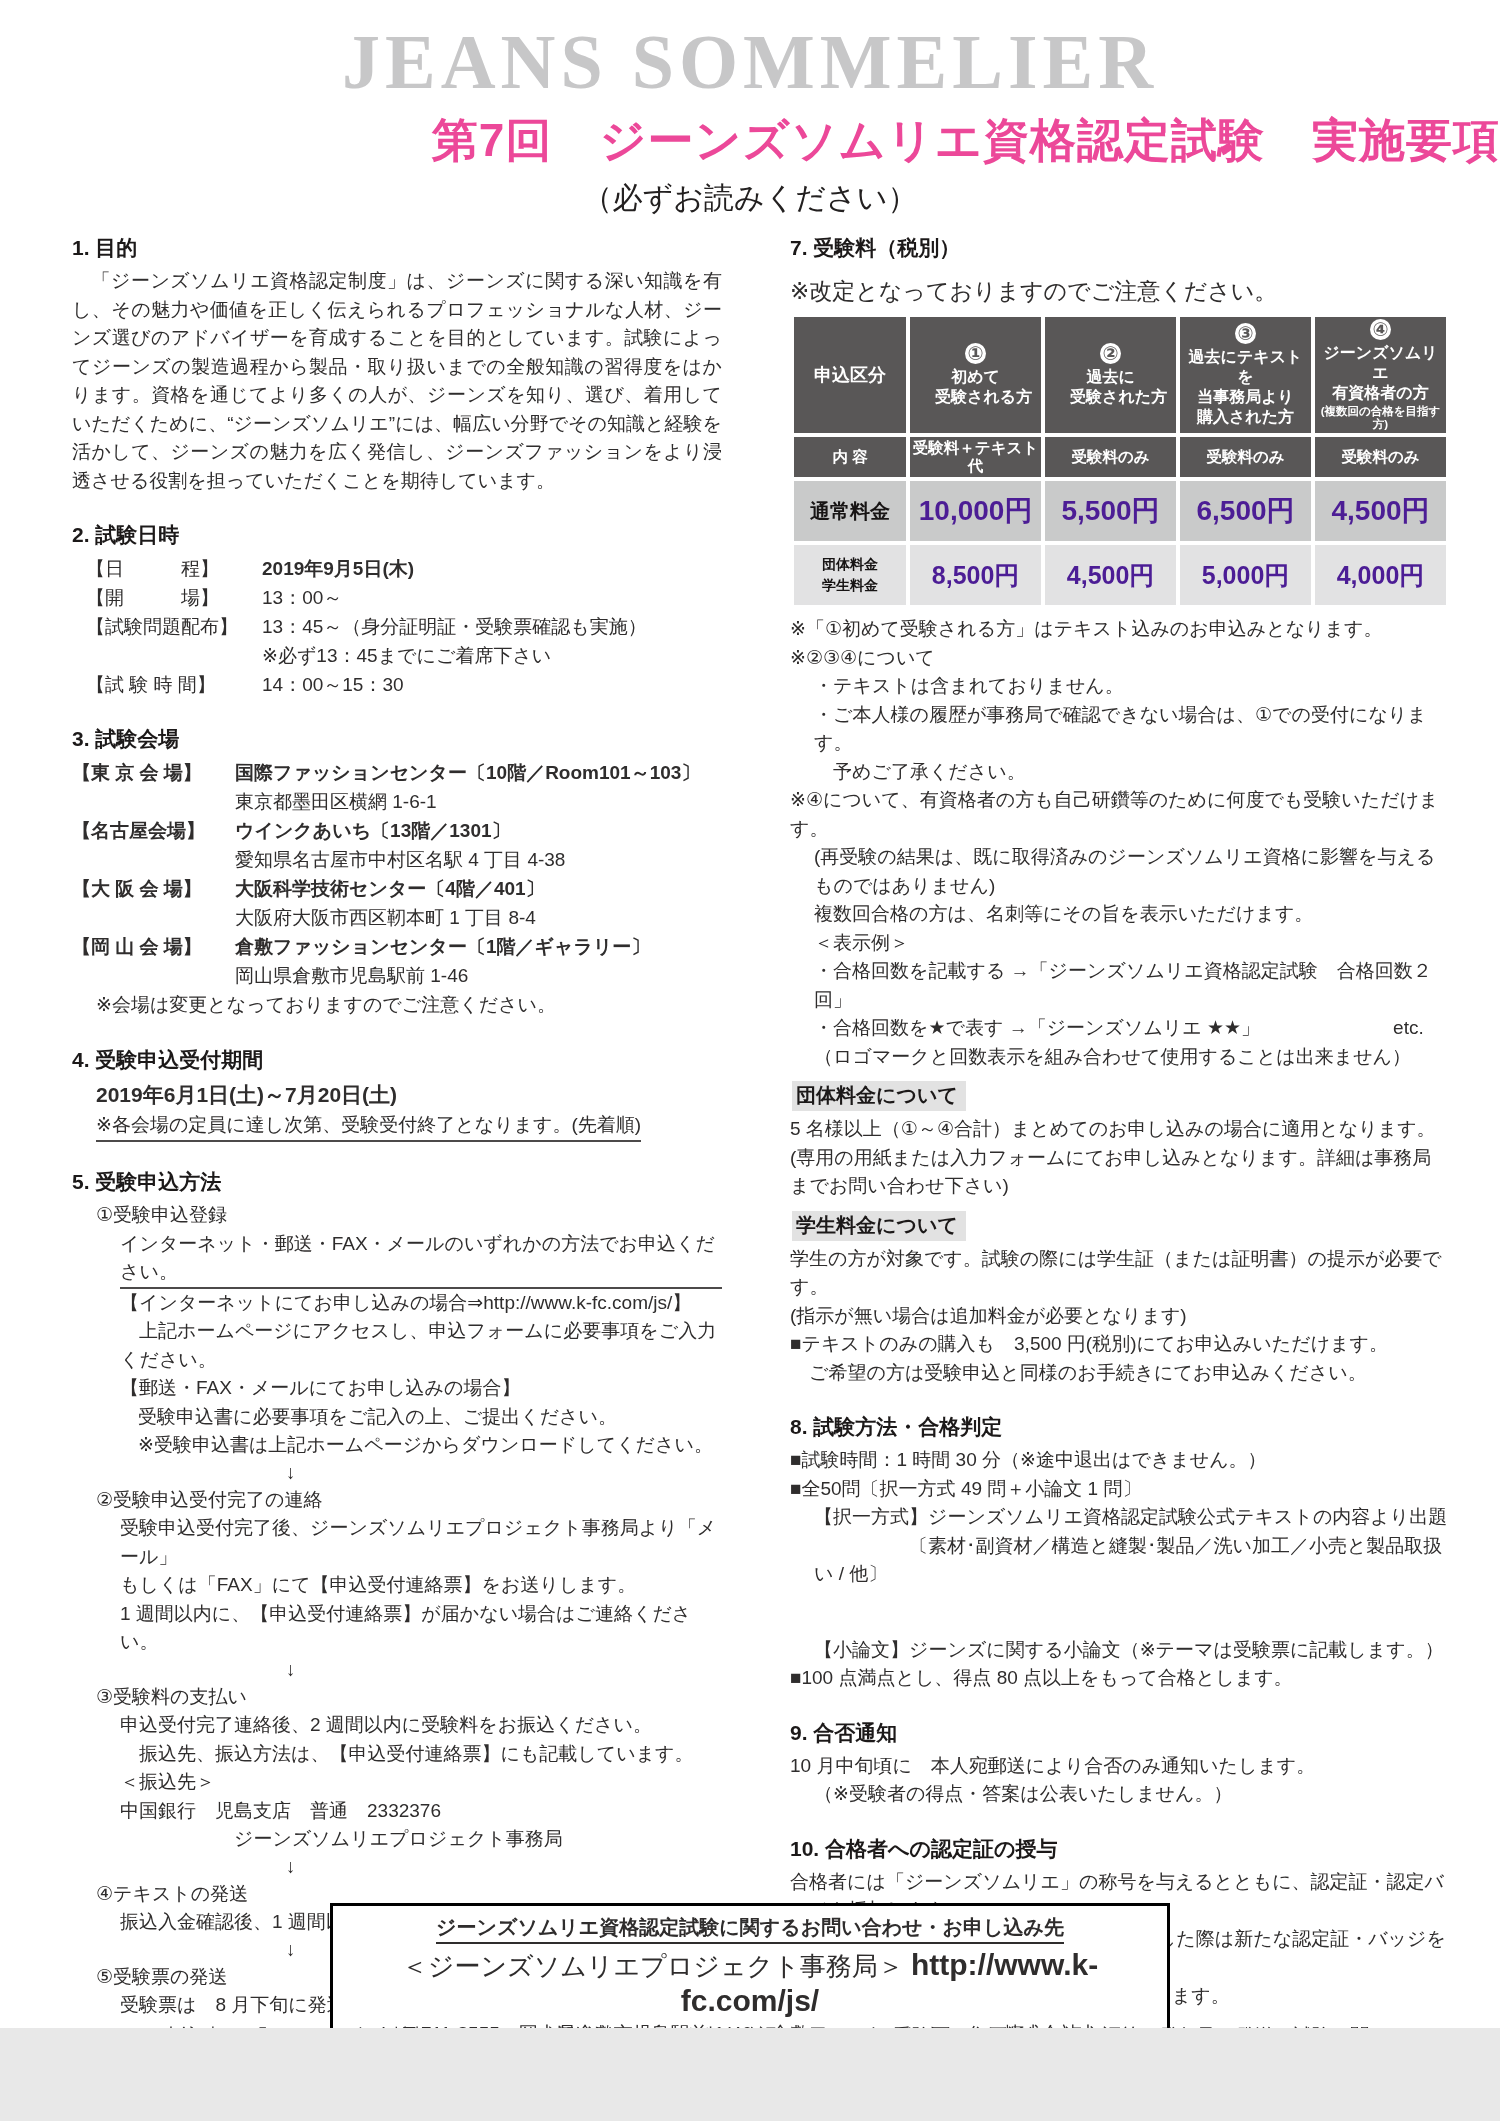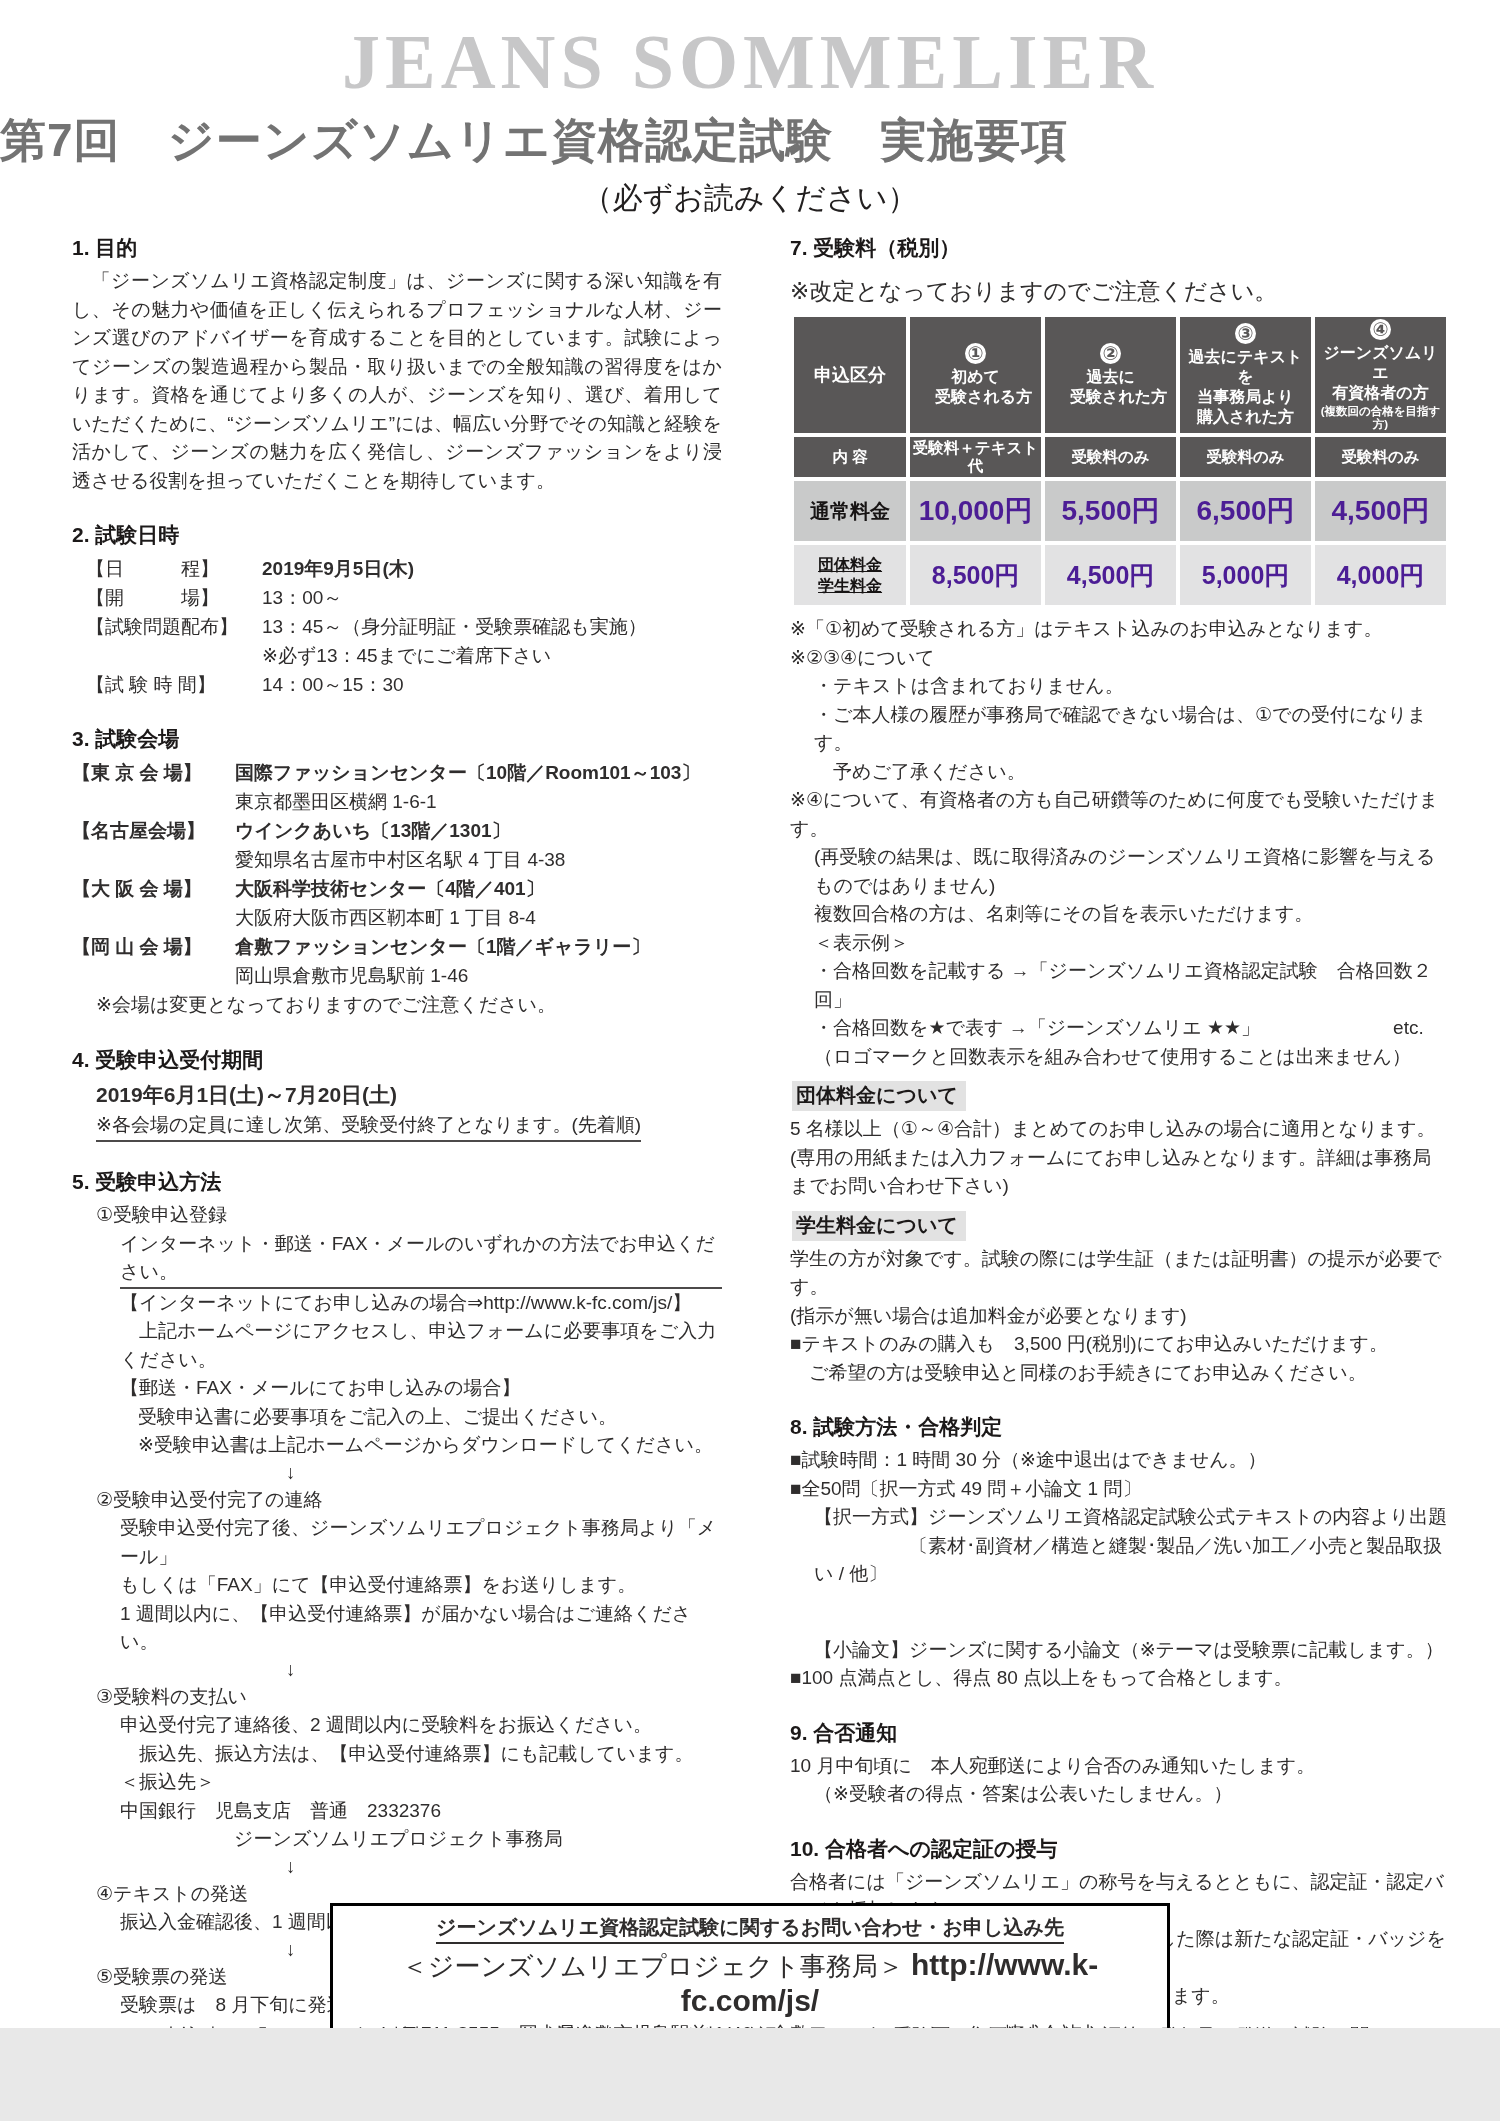--- a/index.html
+++ b/index.html
@@ -2,22 +2,22 @@
 <html><head>
 <meta charset="utf-8">
 <style>
   html,body{margin:0;padding:0;background:#e8e8e8;}
   .page{position:relative;width:1500px;height:2028px;background:#ffffff;margin:0 auto;
         font-family:"Liberation Sans","DejaVu Sans",sans-serif;color:#2f2d2d;overflow:hidden;}
   
   .logo{position:absolute;top:18px;left:0;width:100%;text-align:center;
         font-family:"Liberation Serif","DejaVu Serif",serif;font-weight:bold;
         font-size:76px;letter-spacing:5px;color:#c7c7c8;transform:scaleY(1.02);}
-  .title{position:absolute;top:110px;left:0;width:100%;text-align:left;margin:0;
-         font-size:46px;font-weight:900;letter-spacing:1px;color:#737373;}
+  .title{position:absolute;top:110px;left:0;width:100%;text-align:right;margin:0;
+         font-size:46px;font-weight:900;letter-spacing:1px;color:#ec4899;}
   .subtitle{position:absolute;top:178px;left:0;width:100%;text-align:center;
             font-size:30px;color:#232020;}
   
   .cols{position:absolute;top:234px;left:72px;width:1378px;display:flex;gap:68px;}
   .col-left{width:650px;flex:0 0 650px;}
   .col-right{width:660px;flex:0 0 660px;}
   .sec{margin-bottom:26px;}
   .sec-title{font-size:21px;font-weight:bold;color:#1c1919;margin-bottom:5px;}
   .body{font-size:19px;line-height:28.5px;margin:0;}
   .just{text-align:justify;}
@@ -55,21 +55,21 @@
   .tbl-num{display:inline-block;font-size:19px;line-height:21px;background:#ffffff;
            color:#595757;border-radius:50%;width:21px;height:21px;margin-bottom:3px;}
   .colname{white-space:pre-line;}
   .colsub{font-size:11.5px;font-weight:bold;display:block;line-height:13px;margin-top:2px;}
   tr.naiyo th,tr.naiyo td{font-size:15.5px;font-weight:bold;height:30px;line-height:18px;}
   tr.price td{font-size:28px;font-weight:bold;color:#4c1d95;height:56px;}
   tr.price th{font-size:20px;font-weight:bold;color:#171414;}
   tr.price.normal th,tr.price.normal td{background:#c9caca;}
   tr.price.group th,tr.price.group td{background:#e2e2e3;}
   tr.price.group td{font-size:25px;}
-  tr.price.group th{font-size:16px;line-height:21px;text-decoration:underline;}
+  tr.price.group th{font-size:14px;line-height:21px;}
   .pre{white-space:pre-line;}
   
   .hl-head{font-size:20px;font-weight:bold;background:#e2e2e2;width:fit-content;
            padding:1px 8px 2px 4px;margin:10px 0 4px 2px;color:#1c1919;}
   
   .contact-box{position:absolute;left:330px;top:1903px;width:840px;border:3px solid #000;
                background:#fff;text-align:center;padding:8px 10px 10px 10px;box-sizing:border-box;}
   .cb-t1{font-size:20px;font-weight:bold;display:inline-block;border-bottom:2px solid #2f2d2d;padding-bottom:1px;}
   .cb-t2{font-size:26px;margin-top:4px;}
   .cb-t2 .url{font-size:30px;font-weight:bold;}

